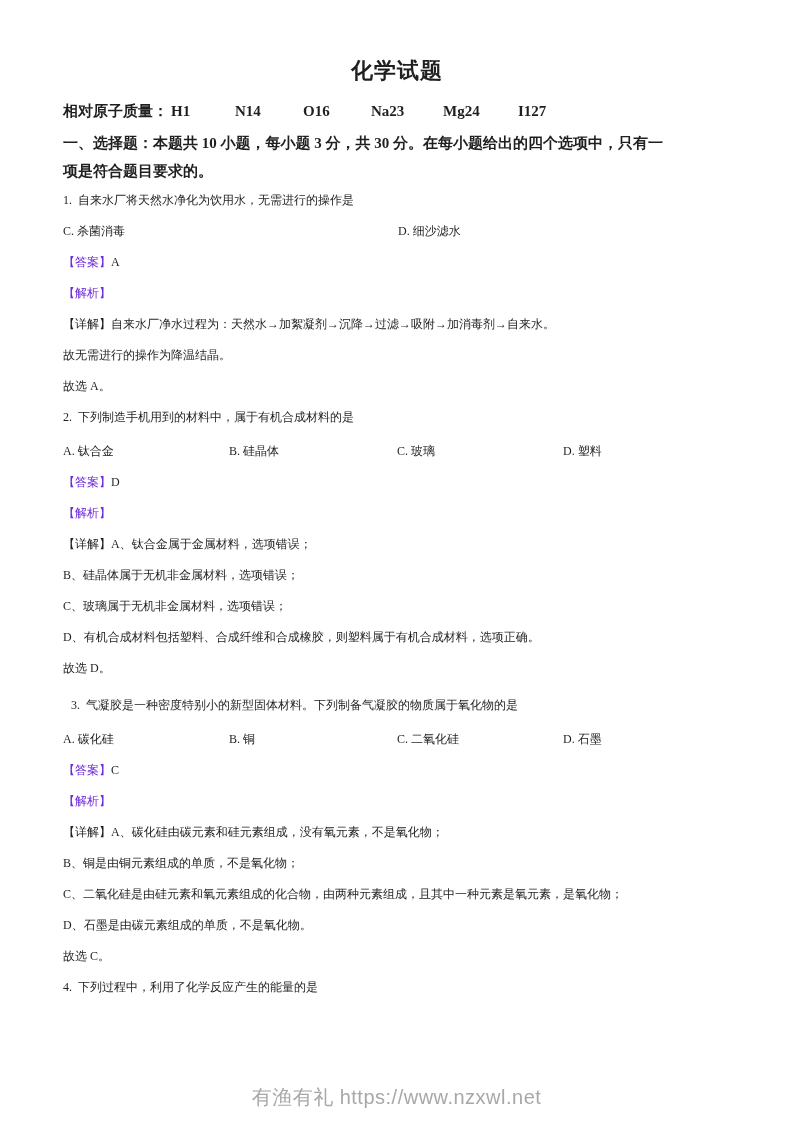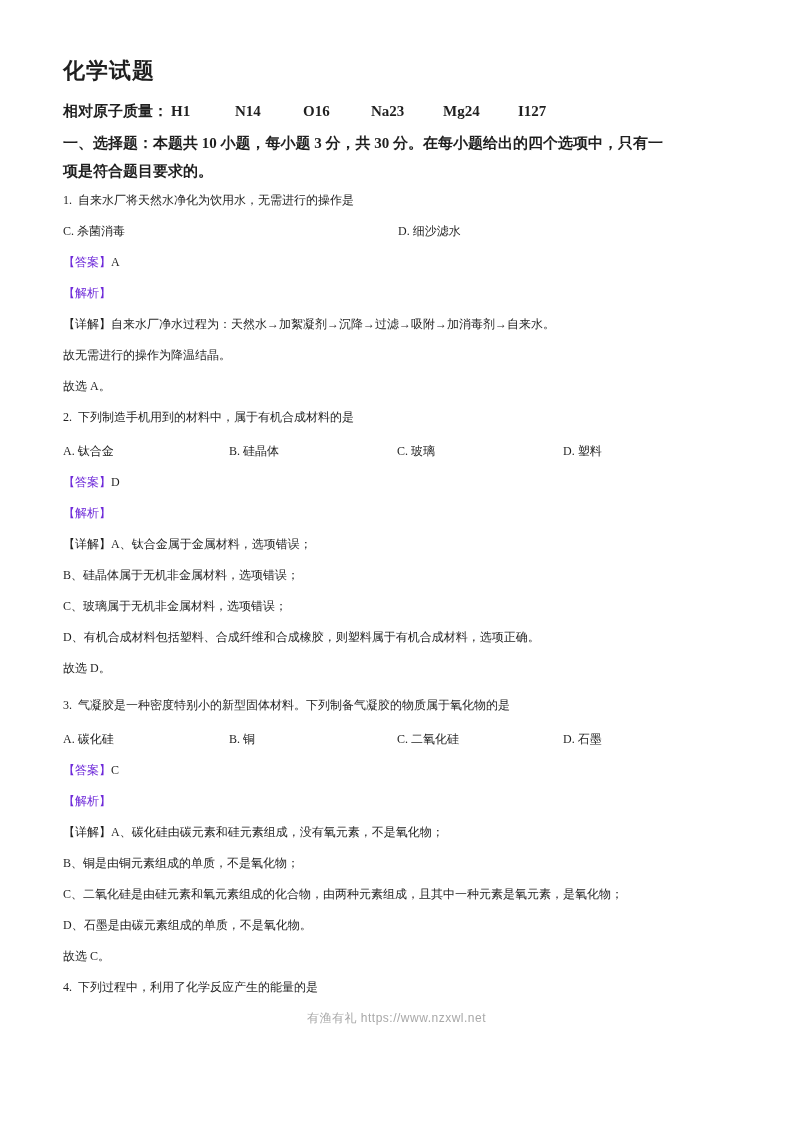--- a/index.html
+++ b/index.html
@@ -7,44 +7,44 @@
     position:relative;
     width:793px;height:1122px;
     background:#ffffff;
     font-family:"Liberation Serif","DejaVu Serif",serif;
     color:#1f1f1f;
     overflow:hidden;
   }
   .content{position:absolute;left:63px;top:56px;width:668px;}
   .title{
     margin:0;font-size:22px;font-weight:bold;
-    line-height:30px;letter-spacing:1px;
+    text-align:center;line-height:30px;letter-spacing:1px;
   }
   .atomic{
     position:relative;margin-top:14px;height:22px;line-height:22px;
     font-size:15px;font-weight:bold;
   }
   .atomic .am{position:absolute;top:0;}
   .hdr{
     margin:8px 0 0 0;font-size:15px;font-weight:bold;line-height:27.5px;
   }
   .ln{
     margin:0;font-size:12px;line-height:31px;white-space:nowrap;
   }
   .mt3{margin-top:3px;}
-  .mt6{margin-top:6px;}
+  .mt6{margin-top:6px;margin-left:8px;}
   .opts2{display:grid;grid-template-columns:335px auto;}
   .opts4{display:grid;grid-template-columns:166px 168px 166px auto;}
   .blue{color:#6d28d9;}
   .qnum{margin-right:6px;}
   .footer{
-    position:absolute;left:0;top:1010px;width:100%;
+    position:absolute;left:0;top:1084px;width:100%;
     text-align:center;
     font-family:"Liberation Sans","DejaVu Sans",sans-serif;
-    font-size:12px;color:#a8a8a8;letter-spacing:0.5px;
+    font-size:20px;color:#a8a8a8;letter-spacing:0.5px;
   }
 </style>
 </head>
 <body>
 
 <div class="page">
   <div class="content">
 
     <h1 class="title">化学试题</h1>
 

